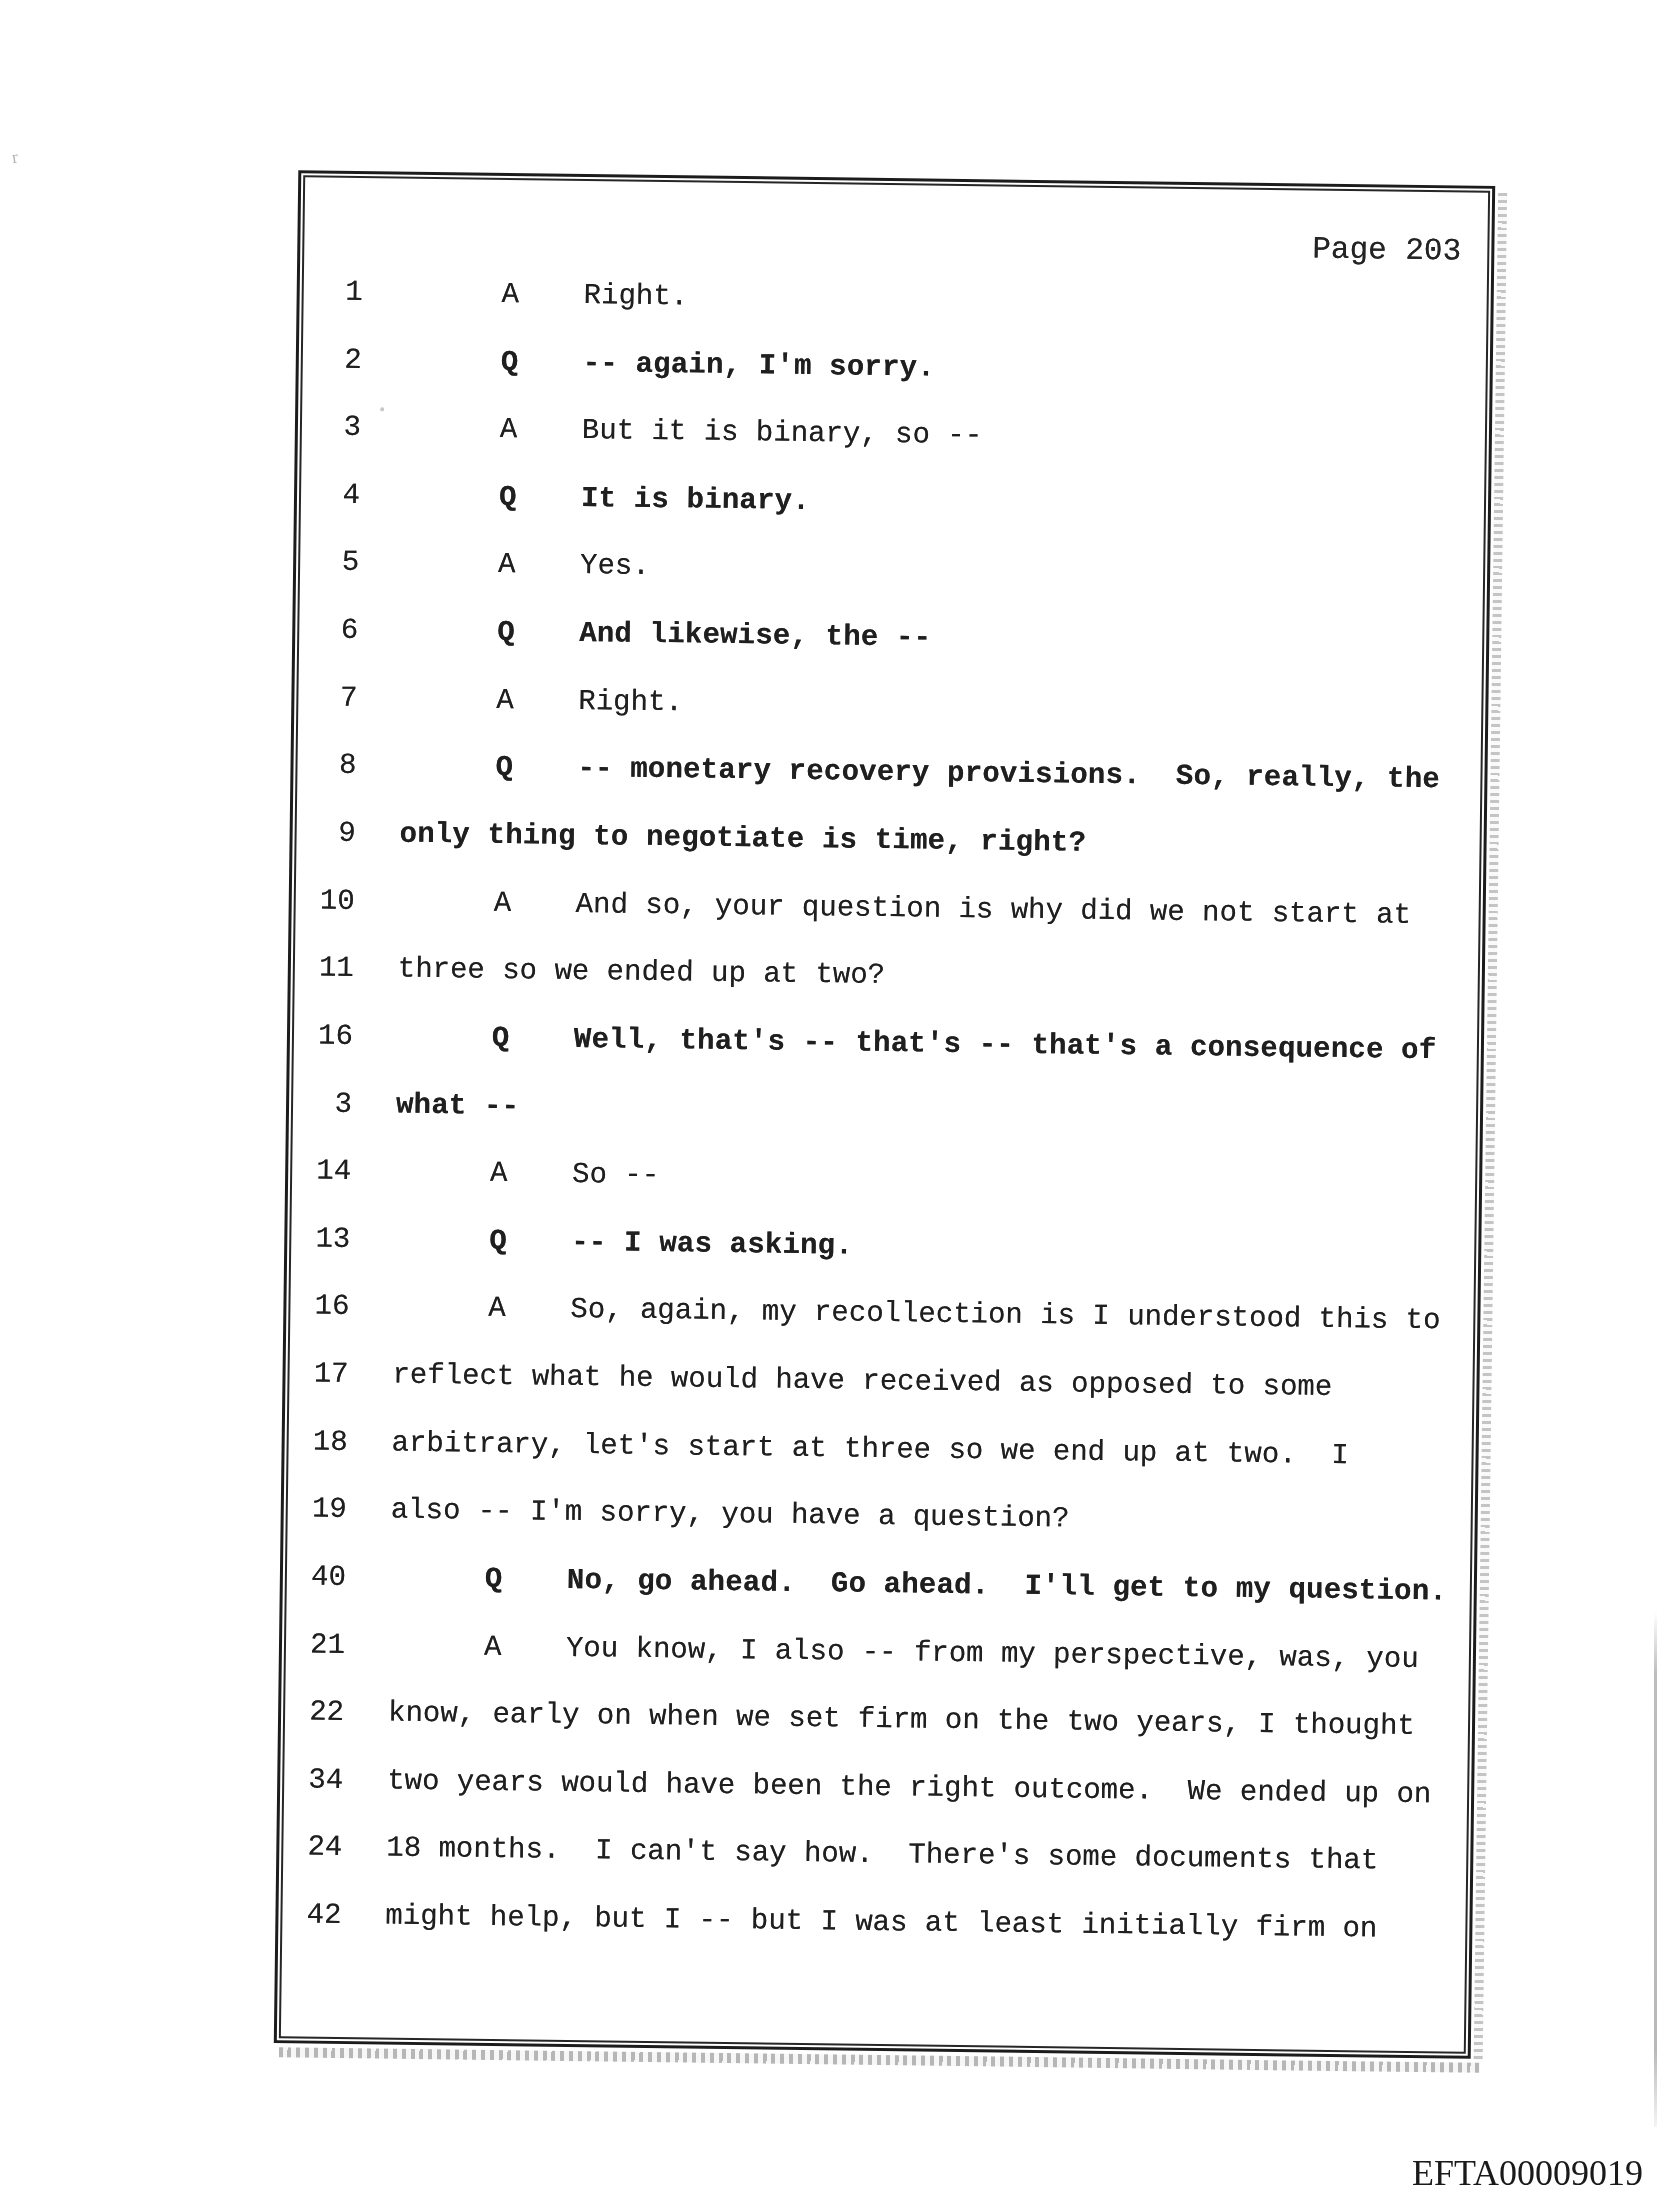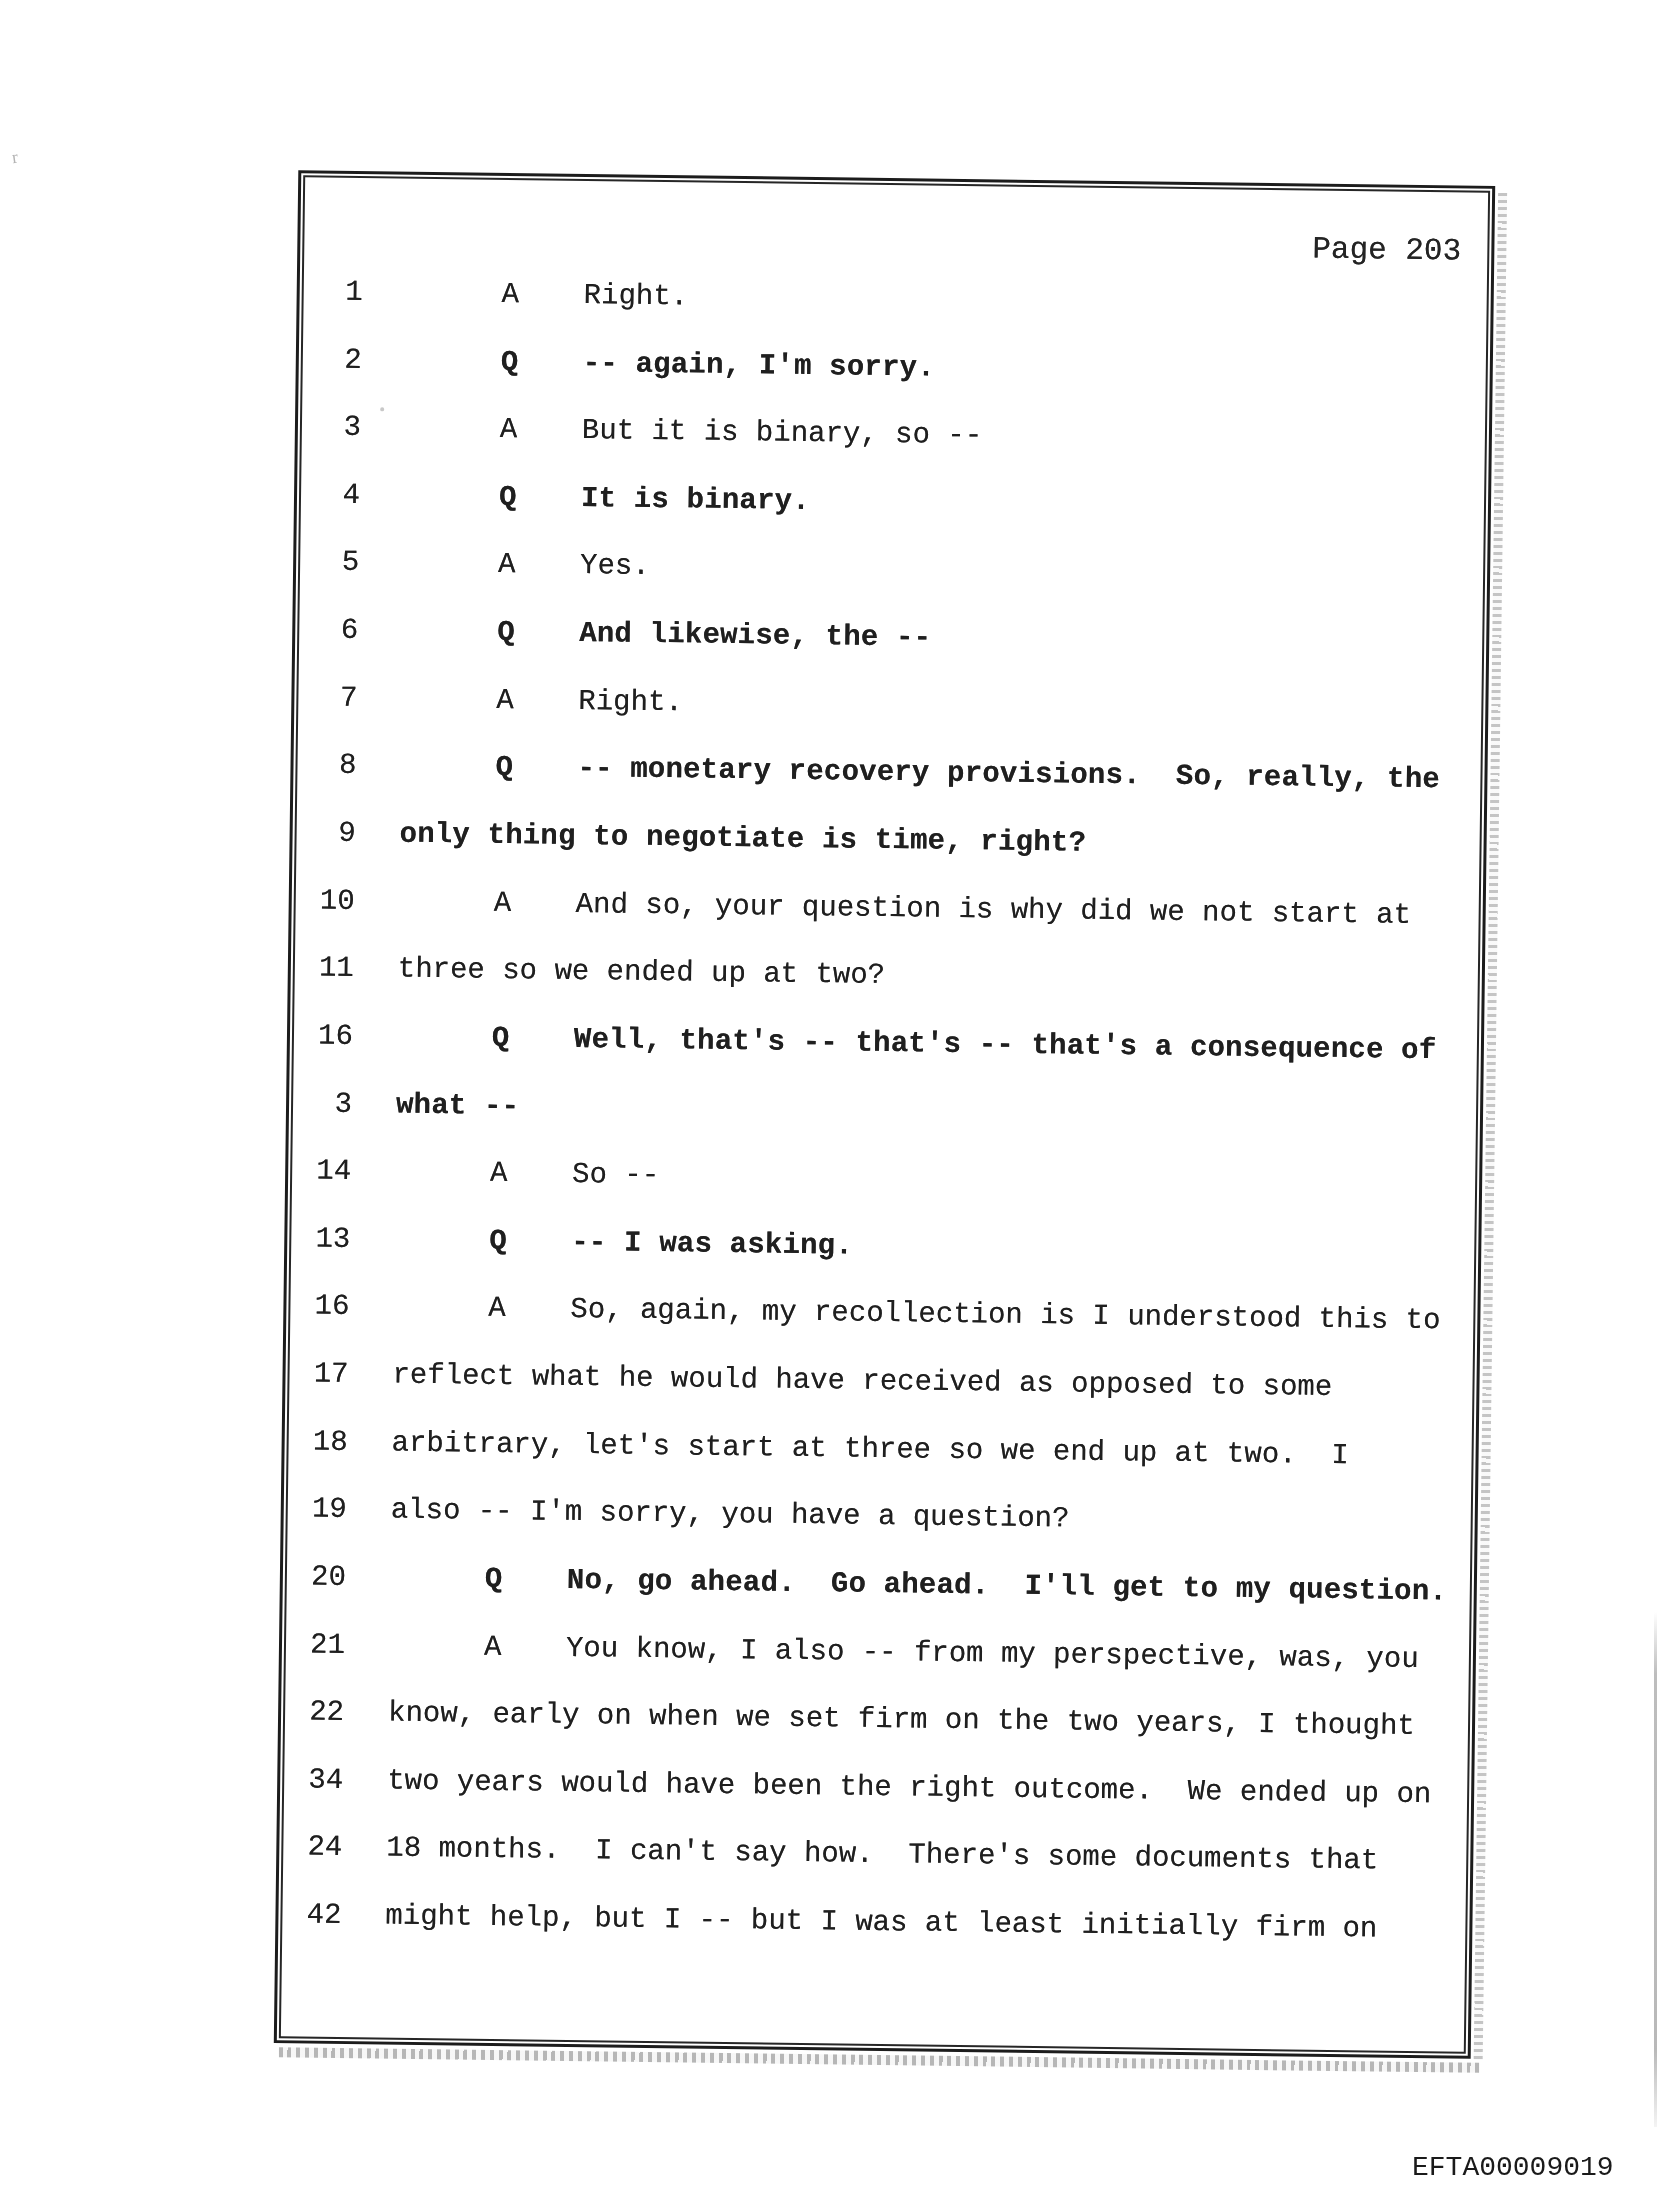--- a/index.html
+++ b/index.html
@@ -134,22 +134,22 @@
       rgba(135,135,135,0.55) 12%,
       rgba(115,115,115,0.5) 85%,
       rgba(150,150,150,0.1)
     );
   }
 
   .bates {
     position: absolute;
     left: 1412px;
     top: 2152px;
-    font-family: Liberation Mono, monospace;
-    font-size: 28px;
+    font-family: Liberation Serif, serif;
+    font-size: 36px;
     color: #1a1a1a;
     white-space: pre;
   }
 </style>
 </head>
 <body>
 
 <div class="screen">
 
   <span class="artifact-topleft">r</span>
@@ -174,21 +174,21 @@
         <div class="t-row" style="top: 709px;"><span class="lnum">10</span><span class="speaker">A</span><span class="ltext with-speaker">And so, your question is why did we not start at</span></div>
         <div class="t-row" style="top: 776px;"><span class="lnum">11</span><span class="ltext continuation">three so we ended up at two?</span></div>
         <div class="t-row bold" style="top: 844px;"><span class="lnum">16</span><span class="speaker">Q</span><span class="ltext with-speaker">Well, that's -- that's -- that's a consequence of</span></div>
         <div class="t-row bold" style="top: 912px;"><span class="lnum">3</span><span class="ltext continuation">what --</span></div>
         <div class="t-row" style="top: 979px;"><span class="lnum">14</span><span class="speaker">A</span><span class="ltext with-speaker">So --</span></div>
         <div class="t-row bold" style="top: 1047px;"><span class="lnum">13</span><span class="speaker">Q</span><span class="ltext with-speaker">-- I was asking.</span></div>
         <div class="t-row" style="top: 1114px;"><span class="lnum">16</span><span class="speaker">A</span><span class="ltext with-speaker">So, again, my recollection is I understood this to</span></div>
         <div class="t-row" style="top: 1182px;"><span class="lnum">17</span><span class="ltext continuation">reflect what he would have received as opposed to some</span></div>
         <div class="t-row" style="top: 1250px;"><span class="lnum">18</span><span class="ltext continuation">arbitrary, let's start at three so we end up at two.  I</span></div>
         <div class="t-row" style="top: 1317px;"><span class="lnum">19</span><span class="ltext continuation">also -- I'm sorry, you have a question?</span></div>
-        <div class="t-row bold" style="top: 1385px;"><span class="lnum">20</span><span class="speaker">Q</span><span class="ltext with-speaker">No, go ahead.  Go ahead.  I'll get to my question.</span></div>
+        <div class="t-row bold" style="top: 1385px;"><span class="lnum">40</span><span class="speaker">Q</span><span class="ltext with-speaker">No, go ahead.  Go ahead.  I'll get to my question.</span></div>
         <div class="t-row" style="top: 1453px;"><span class="lnum">21</span><span class="speaker">A</span><span class="ltext with-speaker">You know, I also -- from my perspective, was, you</span></div>
         <div class="t-row" style="top: 1520px;"><span class="lnum">22</span><span class="ltext continuation">know, early on when we set firm on the two years, I thought</span></div>
         <div class="t-row" style="top: 1588px;"><span class="lnum">34</span><span class="ltext continuation">two years would have been the right outcome.  We ended up on</span></div>
         <div class="t-row" style="top: 1655px;"><span class="lnum">24</span><span class="ltext continuation">18 months.  I can't say how.  There's some documents that</span></div>
         <div class="t-row" style="top: 1723px;"><span class="lnum">42</span><span class="ltext continuation">might help, but I -- but I was at least initially firm on</span></div>
       </div>
   </div>
 
   <div class="edge-line"></div>
 

